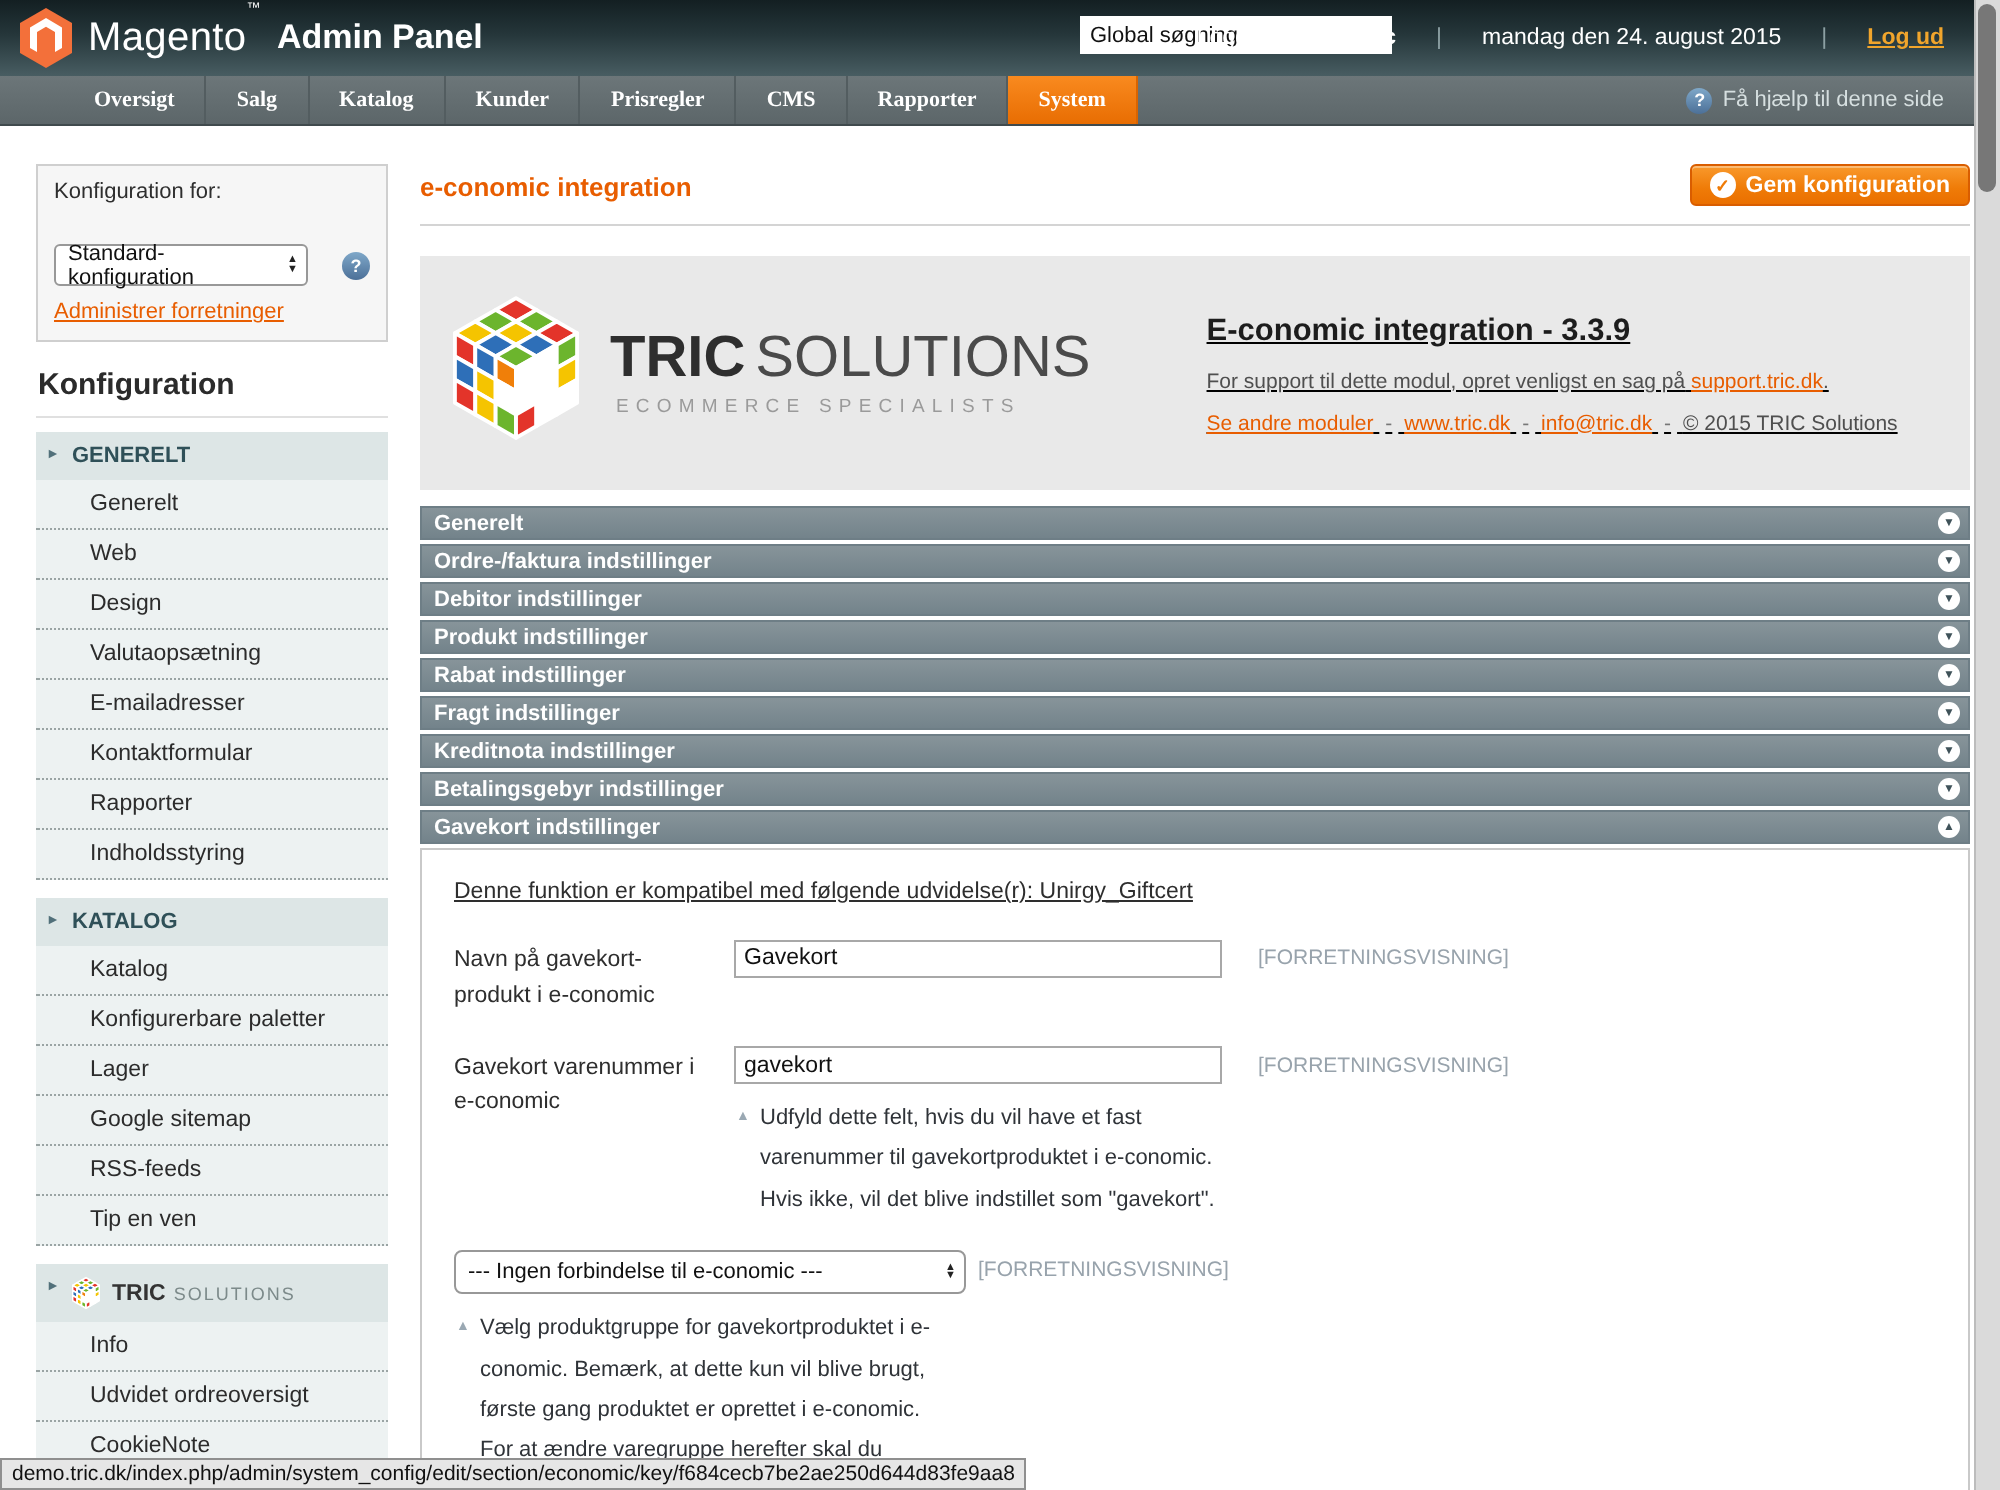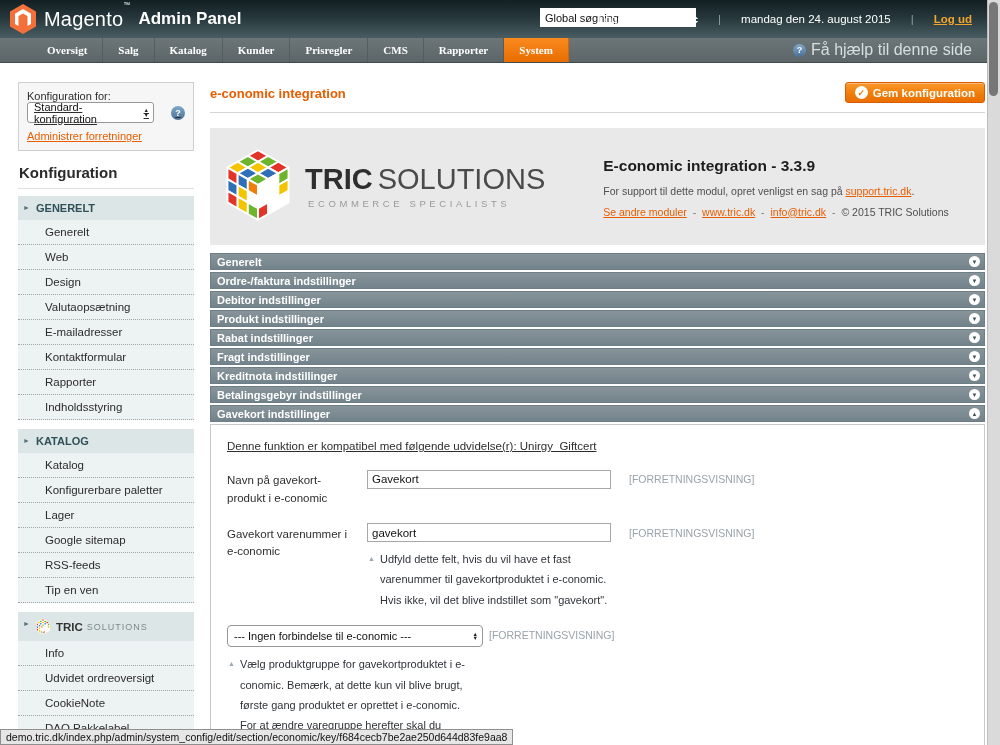--- a/index.html
+++ b/index.html
@@ -22,28 +22,28 @@
   .header-sep{color:#8ca0a3;}
   .logout{color:#f1a52c;text-decoration:underline;font-weight:bold;cursor:pointer;}
   
   .nav{position:absolute;top:38px;left:0;width:1000px;height:25px;box-sizing:border-box;
     background:linear-gradient(180deg,#6c7679 0%,#5c6669 100%);border-bottom:1px solid #404a4d;
     display:flex;align-items:stretch;padding-left:32px;}
   .nav-tab{color:#fff;font-weight:bold;font-size:11px;line-height:24px;padding:0 15px;
     border-right:1px solid #535d60;cursor:pointer;font-family:Liberation Serif, serif;}
   .nav-tab.active{background:linear-gradient(180deg,#f98a1f 0%,#e86d02 100%);border-right-color:#d96400;}
   .nav-help{margin-left:auto;margin-right:28px;display:flex;align-items:center;gap:5px;
-    color:#d6dfe0;font-size:16px;cursor:pointer;}
+    color:#d6dfe0;font-size:11px;cursor:pointer;}
   .icon-q{width:13px;height:13px;border-radius:50%;background:linear-gradient(#7fa8c9,#4c7098);
     color:#fff;font-size:9px;font-weight:bold;display:flex;align-items:center;justify-content:center;flex:0 0 auto;}
   .icon-q::after{content:"?";}
   
   .sidebar{position:absolute;left:18px;top:82px;width:176px;}
   .scope-box{background:#f6f6f6;border:1px solid #cfcfcf;padding:7px 8px 8px;font-size:11px;color:#2e2e2e;box-sizing:border-box;}
-  .scope-row{display:flex;align-items:center;gap:17px;margin-top:0;text-decoration:underline;}
+  .scope-row{display:flex;align-items:center;gap:17px;margin-top:20px;}
   .fake-select{background:#fff;border:1px solid #989898;border-radius:3px;height:19px;display:flex;
     align-items:center;font-size:11px;color:#111;padding:0 4px 0 6px;flex:1;cursor:pointer;justify-content:space-between;}
   .stepper{display:flex;flex-direction:column;justify-content:center;margin-left:4px;}
   .stepper i{font-style:normal;font-size:5.5px;line-height:4.5px;color:#222;}
   .stepper i.up::after{content:"▲";}
   .stepper i.dn::after{content:"▼";}
   .manage-link{display:inline-block;margin-top:7px;color:#e85d00;text-decoration:underline;font-size:11px;cursor:pointer;}
   .side-heading{font-size:15px;font-weight:bold;color:#2b2b2b;padding:13px 0 7px 1px;border-bottom:1px solid #e0e0e0;margin-bottom:7px;}
   .side-section{margin-bottom:9px;}
   .side-sec-header{background:#dde6e6;padding:6px 6px 6px 18px;position:relative;font-size:11px;font-weight:bold;color:#2f5058;display:flex;align-items:center;gap:4px;}
@@ -64,21 +64,21 @@
   .btn-check{width:13px;height:13px;border-radius:50%;background:#fff;color:#ef7b07;font-size:9px;
     font-weight:bold;display:flex;align-items:center;justify-content:center;}
   .btn-check::after{content:"✓";}
   .banner{background:#e9e9e9;display:flex;align-items:center;padding:26px 16px;margin-bottom:8px;height:65px;}
   .cube-wrap{margin-right:15px;flex:0 0 auto;}
   .banner-brand{display:flex;flex-direction:column;flex:0 0 auto;}
   .brand-line{font-size:29px;line-height:1;}
   .tric{font-weight:bold;color:#2e2e2e;}
   .solutions{font-weight:300;color:#4a4a4a;margin-left:5px;}
   .tagline{font-size:9.5px;color:#9a9a9a;letter-spacing:3.6px;margin-top:4px;margin-left:3px;}
-  .banner-info{margin-left:58px;padding-top:1px;}
+  .banner-info{margin-left:58px;padding-top:1px;text-decoration:underline;}
   .banner-title{font-size:15.5px;font-weight:bold;color:#1d1d1d;margin-bottom:10px;}
   .banner-line{font-size:10.5px;color:#4f4f4f;margin-bottom:9px;}
   .banner-line:last-child{margin-bottom:0;}
   .o-link{color:#e85d00;text-decoration:underline;cursor:pointer;}
   .banner-sep{color:#777;margin:0 3px;}
   .acc-bar{height:17px;background:linear-gradient(180deg,#87949a 0%,#73838b 100%);
     border:1px solid #6e7e86;box-sizing:border-box;display:flex;align-items:center;
     padding:0 6px;margin-bottom:2px;cursor:pointer;position:relative;}
   .acc-label{color:#fff;font-weight:bold;font-size:11px;}
   .acc-toggle{position:absolute;right:4px;top:2px;width:11px;height:11px;border-radius:50%;background:#fff;

